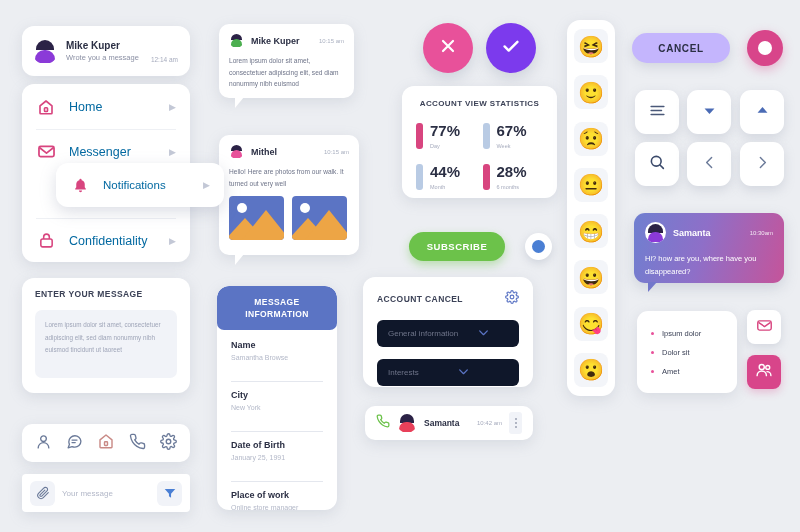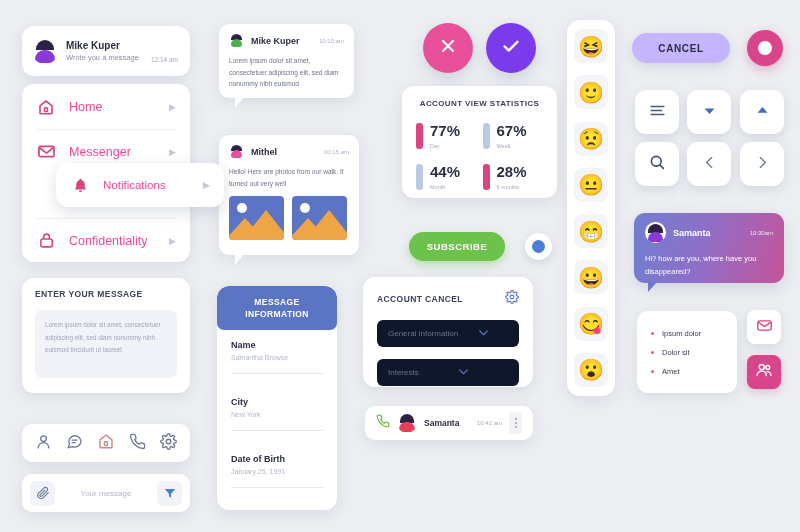--- a/index.html
+++ b/index.html
@@ -26,21 +26,21 @@
   .av-body { position:absolute; left:3px; bottom:1px; width:20px; height:13px; border-radius: 10px 10px 4px 4px; }
   .notif-txt { flex: 1 1 auto; min-width: 0; }
   .notif-name { font-size: 10px; font-weight: bold; color: #2b2f44; }
   .notif-sub { font-size: 7.5px; color: #8b90a4; margin-top: 2px; }
   .notif-time { font-size: 6.5px; color: #a6abbd; position: absolute; right: 12px; bottom: 13px; }
 
   
   #navmenu { left: 22px; top: 84px; width: 168px; height: 178px; border-radius: 12px; }
   .nav-row { height: 45px; display: flex; align-items: center; padding: 0 14px; gap: 13px; position: relative; }
   .nav-row + .nav-row::before { content:""; position:absolute; left:14px; right:14px; top:0; height:1px; background:#eef0f4; }
-  .nav-label { font-size: 12.5px; color: #ec4899; flex: 1 1 auto; }
+  .nav-label { font-size: 12.5px; color: #0369a1; flex: 1 1 auto; }
   .nav-arrow { color: #c3c8d6; font-size: 9px; }
   .nav-ico { width: 20px; height: 20px; display:flex; align-items:center; justify-content:center; flex:0 0 auto; }
   #nav-notifications {
     position: absolute; left: 56px; top: 163px; width: 168px; height: 44px;
     background: #fff; border-radius: 12px; display:flex; align-items:center; gap:13px; padding: 0 14px;
     box-shadow: 0 5px 16px rgba(130,138,160,0.28); z-index: 5;
   }
   #nav-notifications .nav-label { font-size: 11.5px; }
 
   
@@ -107,33 +107,33 @@
   
   #entermsg { left: 22px; top: 278px; width: 168px; height: 115px; border-radius: 12px; padding: 11px 13px; }
   .em-title { font-size: 8.5px; font-weight: bold; color:#3c4257; letter-spacing: .4px; }
   .em-box { margin-top: 11px; height: 68px; background: #f1f3f8; border-radius: 7px; padding: 9px 10px;
             font-size: 6.3px; line-height: 2; color:#9fa5b8; }
 
   
   #iconbar { left: 22px; top: 424px; width: 168px; height: 38px; border-radius: 10px;
              display:flex; align-items:center; justify-content: space-around; padding: 0 6px; }
   
-  #msginput { left: 22px; top: 474px; width: 168px; height: 38px; border-radius: 10px;
-              display:flex; align-items:center; gap:7px; padding: 0 8px; text-align: center; }
+  #msginput { left: 22px; top: 474px; width: 168px; height: 38px; border-radius: 4px;
+              display:flex; align-items:center; gap:7px; padding: 0 8px; }
   .mi-ph { flex:1 1 auto; font-size: 8px; color:#b3b8c8; }
   .mi-send { width: 25px; height: 25px; background:#f1f3f8; border-radius: 6px;
              display:flex; align-items:center; justify-content:center; }
 
   
   #geninfo { left: 217px; top: 286px; width: 120px; height: 224px; border-radius: 12px; overflow: hidden; }
   .gi-head { height: 44px; background:#5b74c4; color:#fff; font-size: 8.5px; font-weight:bold;
              letter-spacing:.4px; display:flex; flex-direction:column; align-items:center; justify-content:center;
              line-height: 1.45; text-align:center; border-radius: 12px 12px 7px 7px; }
   .gi-list { padding: 10px 14px 0 14px; }
-  .gi-item { padding-bottom: 12px; margin-bottom: 23px; border-bottom: 1px solid #e4e7ee; }
+  .gi-item { padding-bottom: 20px; margin-bottom: 8px; border-bottom: 1px solid #e4e7ee; }
   .gi-item:last-child { border-bottom: none; }
   .gi-lab { font-size: 9px; font-weight: bold; color:#2b2f44; }
   .gi-val { font-size: 7px; color:#b3b8c8; margin-top: 4px; }
 
   
   #emojicol { left: 567px; top: 20px; width: 48px; height: 376px; border-radius: 13px;
               display:flex; flex-direction:column; align-items:center; justify-content: space-between; padding: 9px 0; }
   .emoji { width: 34px; height: 34px; border-radius: 8px; background:#f3f5f9;
            display:flex; align-items:center; justify-content:center; font-size: 21px; line-height:1; }
 

